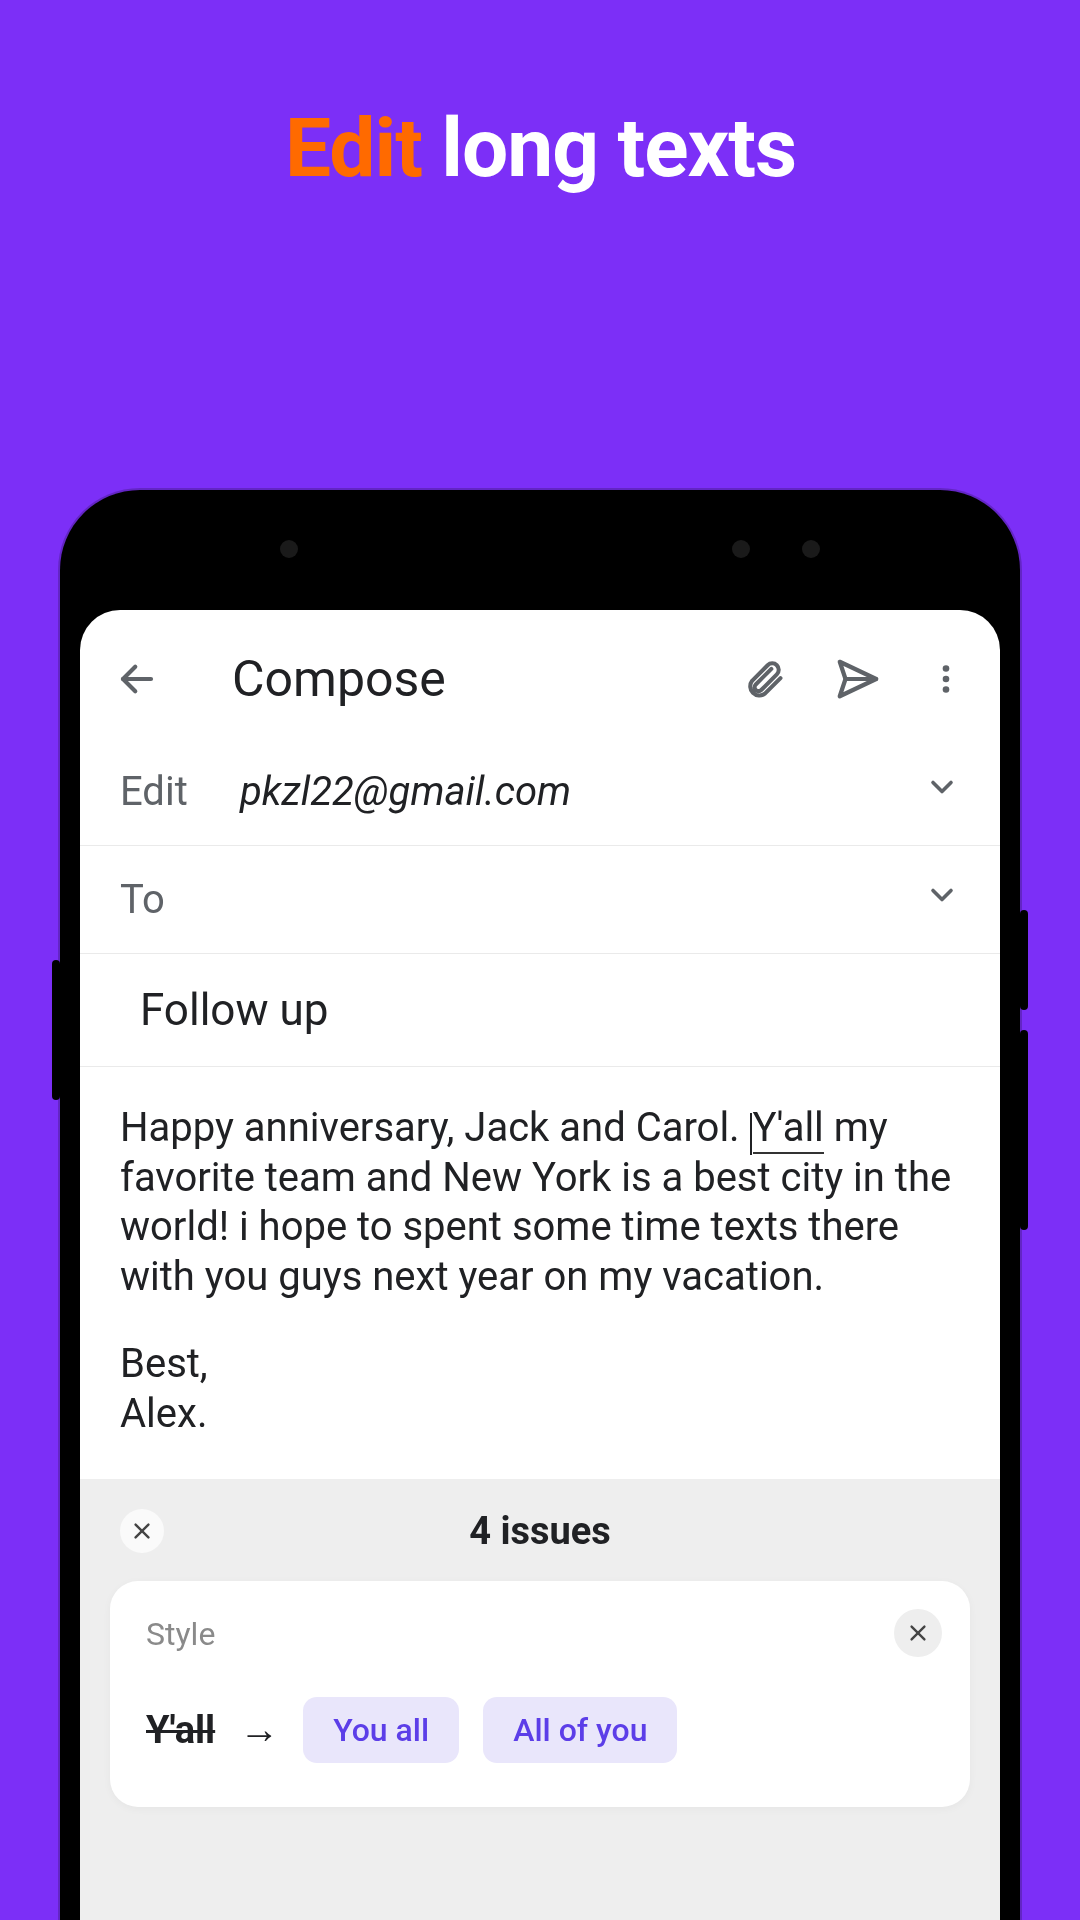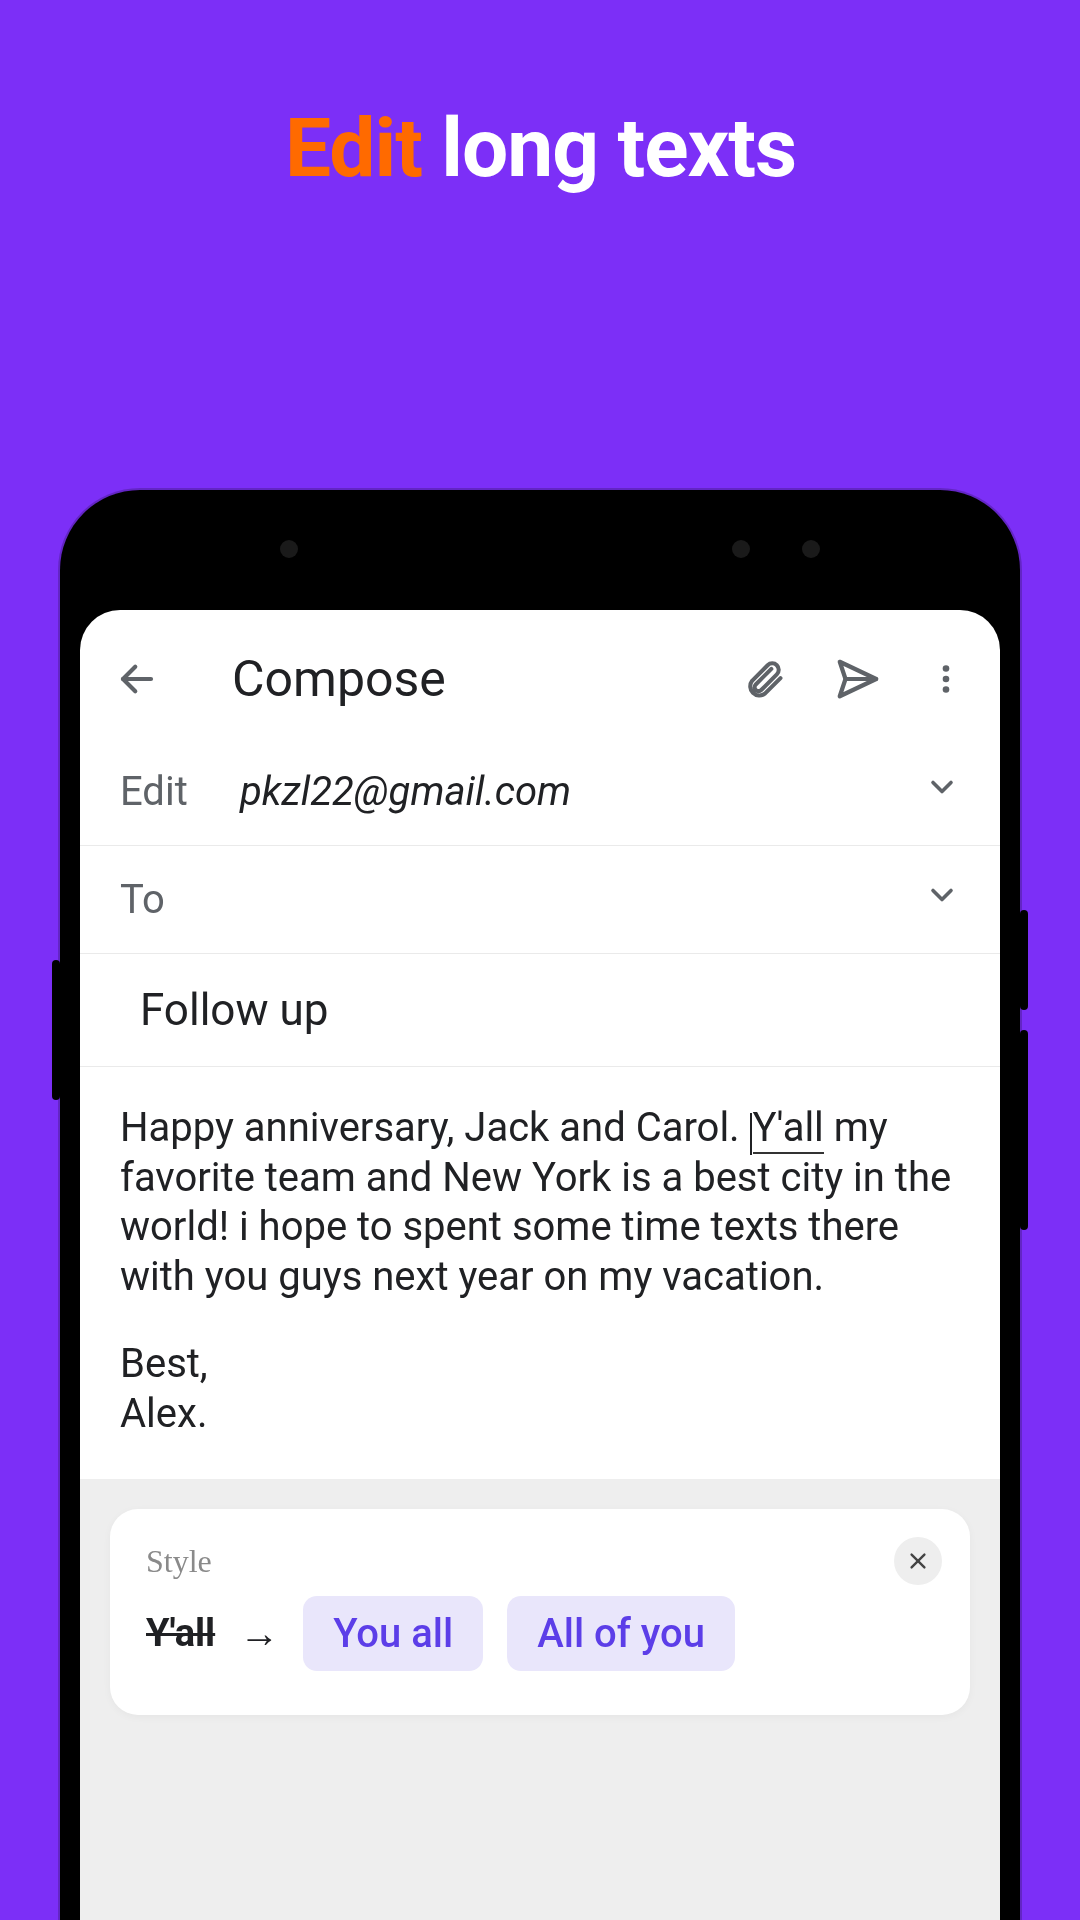--- a/index.html
+++ b/index.html
@@ -183,23 +183,22 @@
     margin: 0 30px;
     background: #ffffff;
     border-radius: 28px;
     padding: 34px 36px 44px 36px;
     box-shadow: 0 2px 8px rgba(0,0,0,0.04);
     position: relative;
   }
   .suggestion-card .category {
     font-size: 32px;
     color: #8a8a8a;
-    margin-bottom: 16px;
+    margin-bottom: 44px;
     font-weight: 400;
-    font-family: Liberation Serif, serif;
   }
   .suggestion-card .close-card {
     position: absolute;
     right: 28px; top: 28px;
     width: 48px; height: 48px;
     background: #eeeeee;
     border-radius: 50%;
     display: flex;
     align-items: center;
     justify-content: center;
@@ -219,21 +218,21 @@
     text-decoration: line-through;
     text-decoration-thickness: 3px;
   }
   .arrow-glyph {
     font-size: 40px;
     color: #202124;
   }
   .chip {
     background: #e9e6fb;
     color: #5c3ee8;
-    font-size: 40px;
+    font-size: 32px;
     font-weight: 500;
     padding: 14px 30px;
     border-radius: 14px;
   }
 
   
   .side-btn {
     position: absolute;
     background: #000;
     width: 8px;
@@ -323,20 +322,29 @@
           <span>Happy anniversary, Jack and Carol. </span><span class="cursor"></span><span class="yall-underline">Y'all</span><span> my favorite team and New York is a best city in the world! i hope to spent some time texts there with you guys next year on my vacation.</span>
         </div>
         <div>
           <div>Best,</div>
           <div>Alex.</div>
         </div>
       </div>
 
       <div class="issues-panel">
 
+        <div class="issues-header">
+          <div class="close-pill">
+            <svg viewBox="0 0 24 24" width="22" height="22" stroke="#444" stroke-width="2.6" stroke-linecap="round">
+                <line x1="5" y1="5" x2="19" y2="19"></line>
+                <line x1="19" y1="5" x2="5" y2="19"></line>
+              </svg>
+          </div>
+          <div class="issues-count">4 issues</div>
+        </div>
 
         <div class="suggestion-card">
           <div class="close-card">
             <svg viewBox="0 0 24 24" width="22" height="22" stroke="#444" stroke-width="2.6" stroke-linecap="round">
                 <line x1="5" y1="5" x2="19" y2="19"></line>
                 <line x1="19" y1="5" x2="5" y2="19"></line>
               </svg>
           </div>
           <div class="category">Style</div>
           <div class="replace-row">

